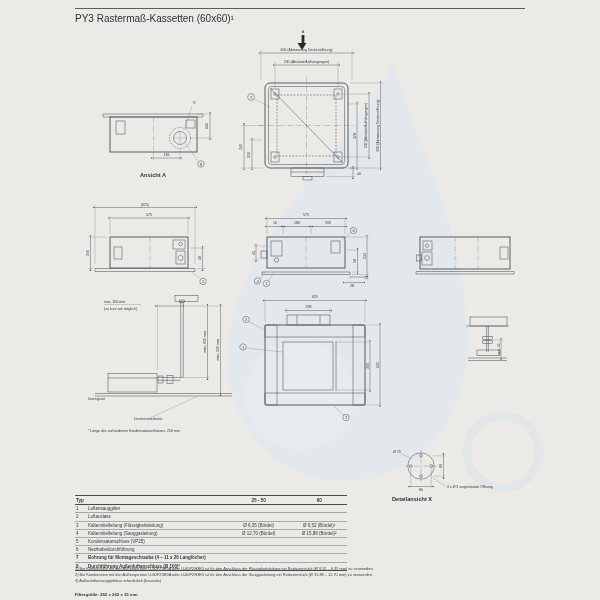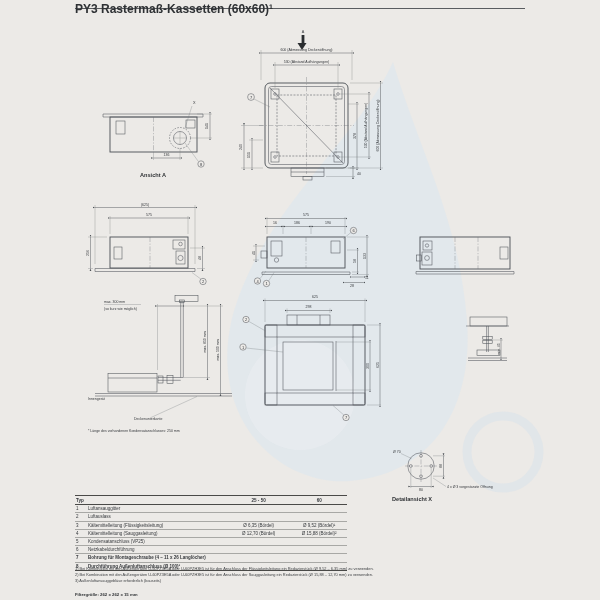--- a/index.html
+++ b/index.html
@@ -1,19 +1,19 @@
 <!DOCTYPE html>
 <html><head>
 <meta charset="utf-8">
 <style>
   html,body{margin:0;padding:0;}
   body{width:600px;height:600px;background:#eceae7;position:relative;overflow:hidden;
        font-family:"Liberation Sans",sans-serif;color:#35383c;}
   .rule{position:absolute;left:75px;top:8px;width:450px;border-top:1px solid #595c60;}
-  .title{position:absolute;left:75px;top:2px;font-size:12px;font-weight:bold;color:#2e3134;}
+  .title{position:absolute;left:75px;top:13px;font-size:10px;font-weight:normal;color:#2e3134;}
   svg{position:absolute;left:0;top:0;}
   svg text{font-family:"Liberation Sans",sans-serif;fill:#35383c;}
   .ln{stroke:#50555b;fill:none;stroke-width:.55;}
   .lnb{stroke-width:.95;}
   .cl{stroke:#6a6e73;stroke-width:.35;stroke-dasharray:5 1.6 1.2 1.6;fill:none;}
   .th{stroke:#74787d;stroke-width:.32;fill:none;}
   .dim{stroke:#4d5156;stroke-width:.45;fill:none;marker-start:url(#arr);marker-end:url(#arr);}
   .co{fill:#eceae7;stroke:#4d5156;stroke-width:.5;}
   .dt{font-size:3.8px;}
   .dts{font-size:3.5px;}

